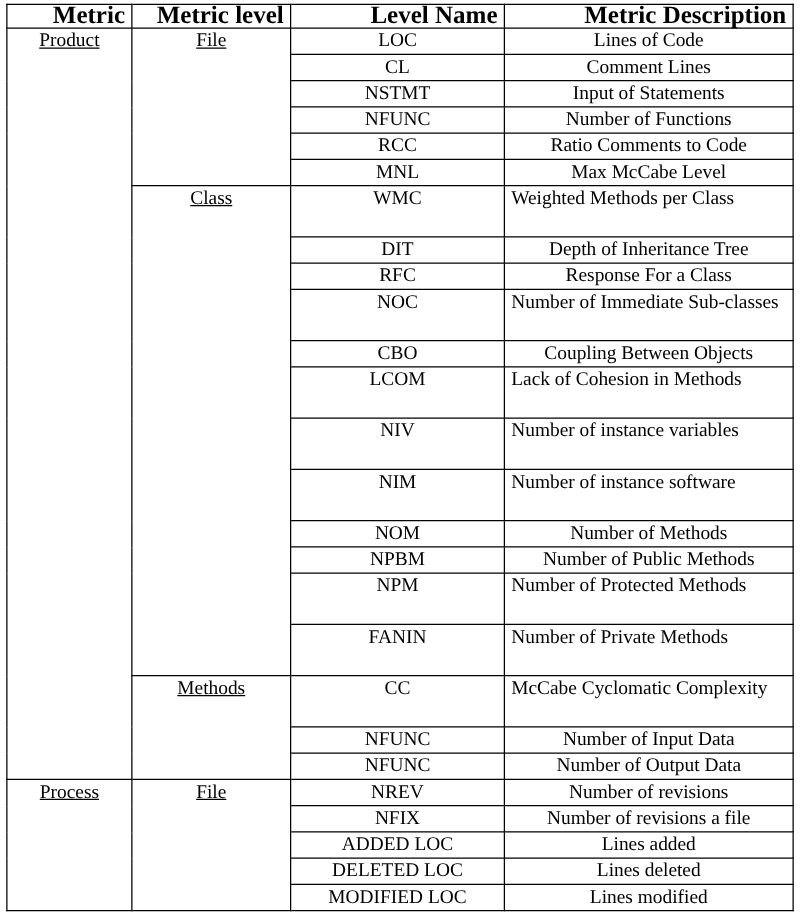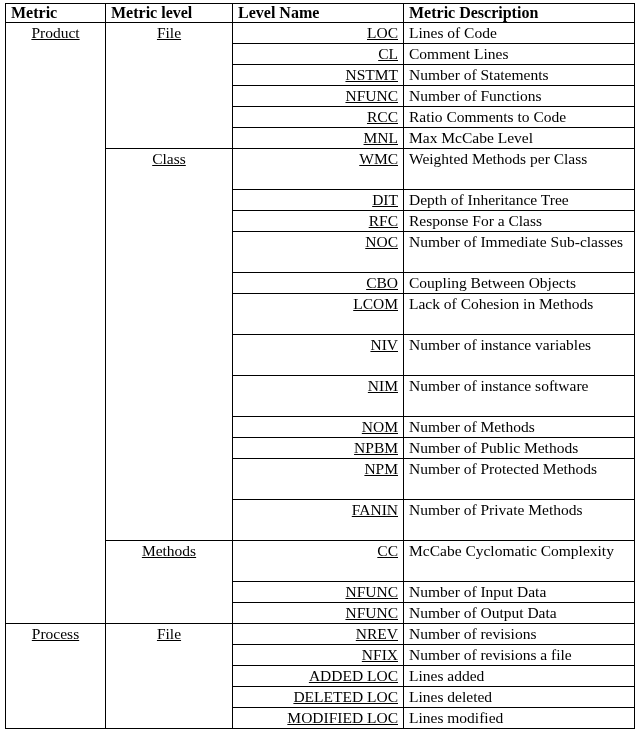--- a/index.html
+++ b/index.html
@@ -33,22 +33,22 @@
   table.metrics td, table.metrics th {
     border: 1px solid #000000;
     padding: 0px 5px 1px 5px;
     font-size: 15.5px;
     line-height: 19px;
     vertical-align: top;
     background: #ffffff;
   }
   table.metrics thead th {
     font-weight: bold;
-    text-align: left;
-    font-size: 16px;
+    text-align: right;
+    font-size: 20px;
     line-height: 17px;
     padding-top: 0px;
     padding-bottom: 1px;
     vertical-align: middle;
   }
 
   
   col.c-metric { width: 100px; }
   col.c-level  { width: 127px; }
   col.c-name   { width: 171px; }
@@ -56,29 +56,29 @@
 
   
   td.group {
     text-align: center;
     vertical-align: middle;
     font-size: 15.5px;
     text-decoration: underline;
   }
 
   
-  td.desc { text-align: left; }
+  td.desc { text-align: center; }
   td.desc.just {
     text-align: justify;
     text-align-last: left;
     -webkit-hyphens: manual;
     hyphens: manual;
     margin-top: 48px;
   }
-  td.name { text-align: right; white-space: nowrap; text-decoration: underline; }
+  td.name { text-align: center; white-space: nowrap; }
 
   
   tr.r1 td { height: 19px; }
   tr.r2 td { height: 39px; }
 
   .caption {
     position: absolute;
     left: 0;
     top: 716px;
     width: 640px;
@@ -116,21 +116,21 @@
           <td class="group" rowspan="6">File</td>
           <td class="name">LOC</td>
           <td class="desc">Lines of Code</td>
         </tr>
         <tr class="r1">
           <td class="name">CL</td>
           <td class="desc">Comment Lines</td>
         </tr>
         <tr class="r1">
           <td class="name">NSTMT</td>
-          <td class="desc">Number of Statements</td>
+          <td class="desc">Input of Statements</td>
         </tr>
         <tr class="r1">
           <td class="name">NFUNC</td>
           <td class="desc">Number of Functions</td>
         </tr>
         <tr class="r1">
           <td class="name">RCC</td>
           <td class="desc">Ratio Comments to Code</td>
         </tr>
         <tr class="r1">

